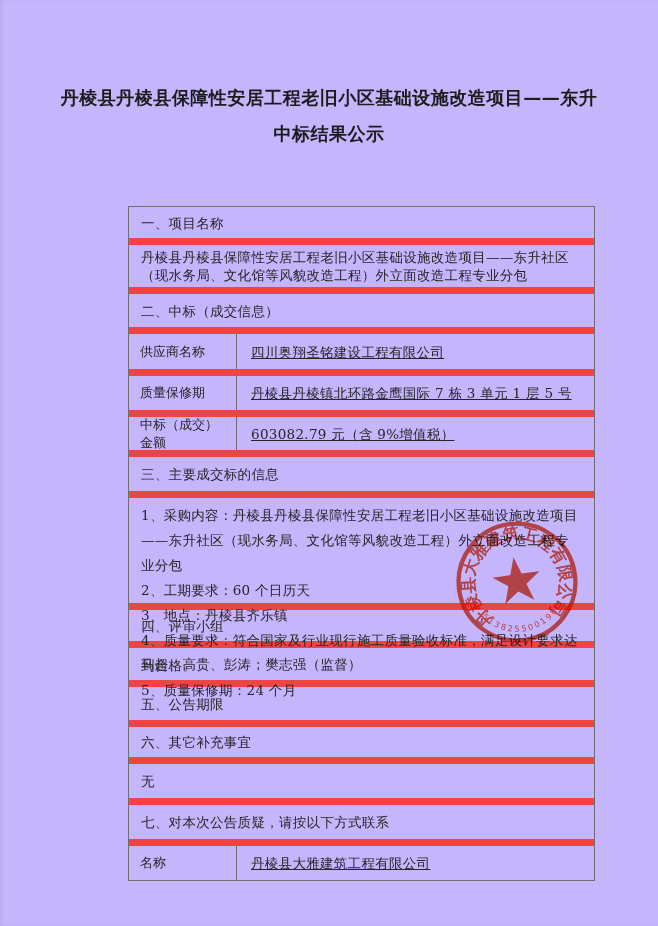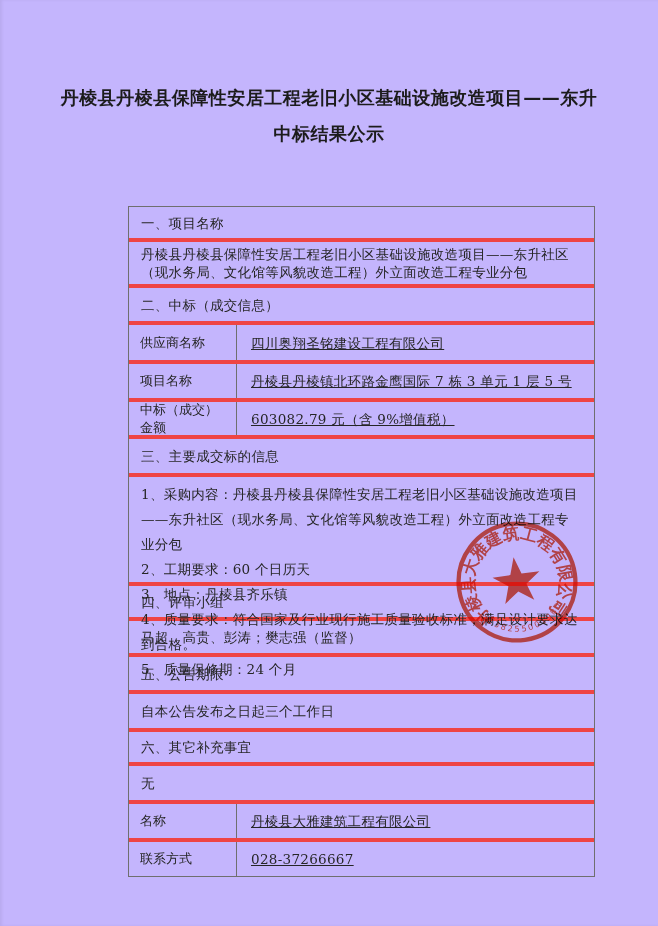--- a/index.html
+++ b/index.html
@@ -29,21 +29,21 @@
   .doc-table{
     position:absolute;
     left:128px;top:193px;
     width:465px;
     border:1px solid #6f6f6f;
     box-sizing:content-box;
     background:transparent;
     margin-top:13px;
   }
   .row{display:flex;align-items:stretch;}
-  .row + .row{border-top:4px solid #ef4444;}
+  .row + .row{border-top:7px solid #ef4444;}
   .cell{
     display:flex;
     align-items:center;
     font-size:13.5px;
     line-height:18px;
     padding:2px 12px;
     box-sizing:border-box;
     letter-spacing:.3px;
   }
   .cell.full{width:100%;}
@@ -90,21 +90,21 @@
       <div class="cell full">丹棱县丹棱县保障性安居工程老旧小区基础设施改造项目——东升社区（现水务局、文化馆等风貌改造工程）外立面改造工程专业分包</div>
     </div>
     <div class="row" style="height:33px">
       <div class="cell full">二、中标（成交信息）</div>
     </div>
     <div class="row" style="height:35px">
       <div class="cell label">供应商名称</div>
       <div class="cell value">四川奥翔圣铭建设工程有限公司</div>
     </div>
     <div class="row" style="height:34px">
-      <div class="cell label">项目名称</div>
+      <div class="cell label">质量保修期</div>
       <div class="cell value">丹棱县丹棱镇北环路金鹰国际 7 栋 3 单元 1 层 5 号</div>
     </div>
     <div class="row" style="height:33px">
       <div class="cell label">中标（成交）金额</div>
       <div class="cell value">603082.79 元（含 9%增值税）</div>
     </div>
     <div class="row" style="height:34px">
       <div class="cell full">三、主要成交标的信息</div>
     </div>
     <div class="row" style="height:105px">
@@ -116,36 +116,32 @@
     </div>
     <div class="row" style="height:31px">
       <div class="cell full">四、评审小组</div>
     </div>
     <div class="row" style="height:32px">
       <div class="cell full">马超、高贵、彭涛；樊志强（监督）</div>
     </div>
     <div class="row" style="height:33px">
       <div class="cell full">五、公告期限</div>
     </div>
-    <div class="row" style="height:34px">
-      <div class="cell full">自本公告发布之日起三个工作日</div>
-    </div>
     <div class="row" style="height:30px">
       <div class="cell full">六、其它补充事宜</div>
     </div>
     <div class="row" style="height:34px">
       <div class="cell full">无</div>
     </div>
     <div class="row" style="height:34px">
+      <div class="cell full">七、对本次公告质疑，请按以下方式联系</div>
+    </div>
+    <div class="row" style="height:34px">
       <div class="cell label">名称</div>
       <div class="cell value">丹棱县大雅建筑工程有限公司</div>
-    </div>
-    <div class="row" style="height:34px">
-      <div class="cell label">联系方式</div>
-      <div class="cell value">028-37266667</div>
     </div>
   </div>
 
   <div class="seal">
     <svg width="134" height="134" viewBox="0 0 140 140">
       <g transform="rotate(-8 70 70)" stroke="none">
         <circle cx="70" cy="70" r="61" fill="none" stroke="#e4462d" stroke-width="4.5"></circle>
         <path id="sealTopArc" d="M 41.1 104.5 A 45 45 0 1 1 98.9 104.5" fill="none"></path>
         <path id="sealBottomArc" d="M 27.4 99.8 A 52 52 0 0 0 112.6 99.8" fill="none"></path>
         <polygon points="70,44 75.9,61.9 94.7,62 79.5,73.1 85.3,91 70,80 54.7,91 60.5,73.1 45.3,62 64.1,61.9" fill="#e4462d"></polygon>

